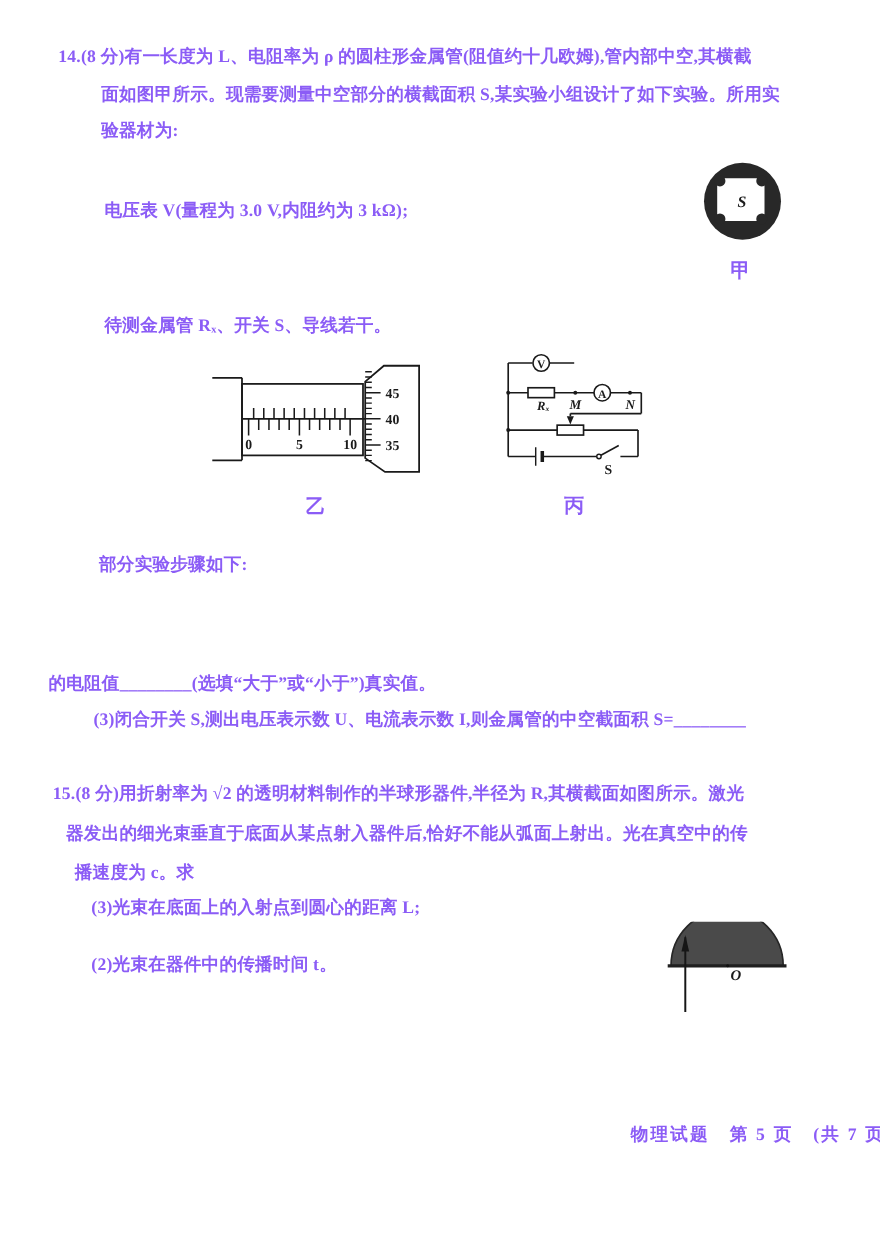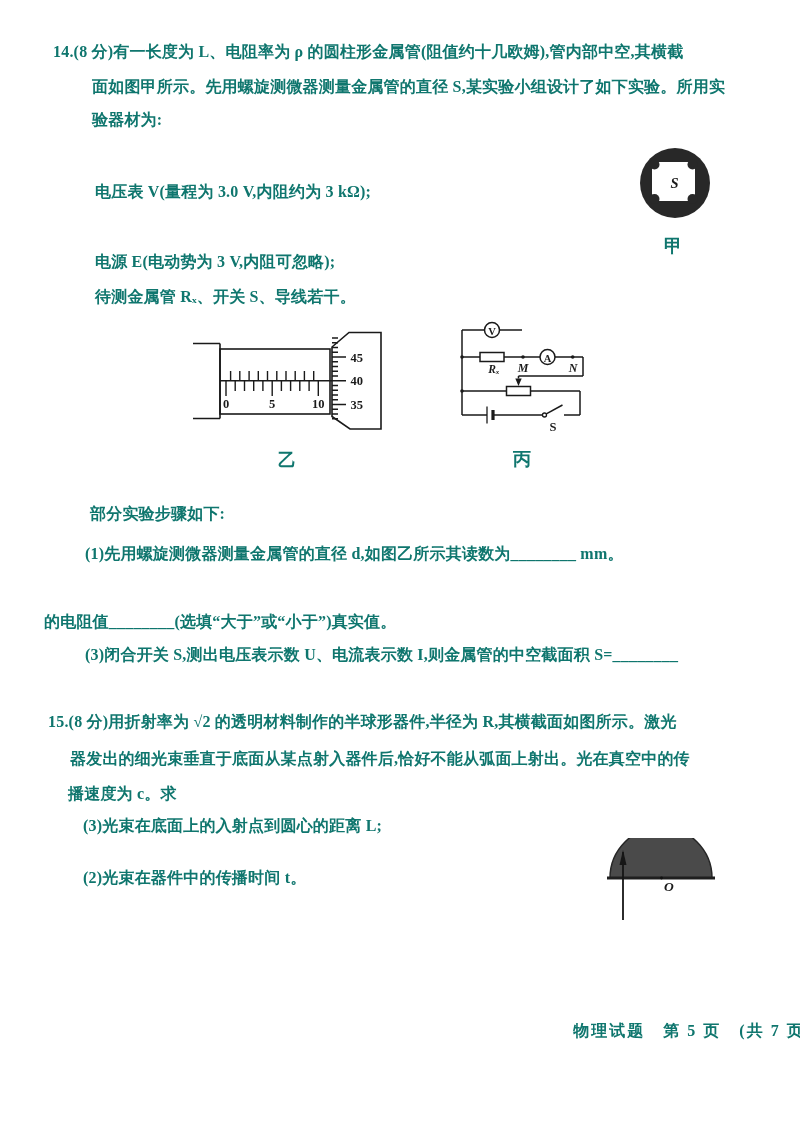--- a/index.html
+++ b/index.html
@@ -1,38 +1,37 @@
 <!DOCTYPE html>
 <html><head>
 <meta charset="utf-8">
 <style>
   html,body{margin:0;padding:0;background:#ffffff;}
   .page{
     position:relative;width:800px;height:1132px;background:#ffffff;
     font-family:"Liberation Serif","DejaVu Serif",serif;
-    color:#0f766e;font-weight:600;overflow:hidden;
+    color:#8b5cf6;font-weight:600;overflow:hidden;
   }
   .tl{position:absolute;white-space:nowrap;font-size:16px;letter-spacing:.2px;line-height:20px;}
   .cap{position:absolute;white-space:nowrap;font-size:18px;font-weight:700;}
   .footer{position:absolute;left:0;top:1021px;width:800px;text-align:right;font-size:16px;letter-spacing:2px;margin-left:12px;}
   svg{position:absolute;display:block;}
   svg text{font-family:"Liberation Serif","DejaVu Serif",serif;font-weight:600;fill:#1b1b1b;}
   .it{font-style:italic;}
 </style>
 </head>
 <body>
 
 <div class="page">
 
   <div class="tl" style="left:53px;top:42px">14.(8 分)有一长度为 L、电阻率为 ρ 的圆柱形金属管(阻值约十几欧姆),管内部中空,其横截</div>
-  <div class="tl" style="left:92px;top:77px">面如图甲所示。先用螺旋测微器测量金属管的直径 S,某实验小组设计了如下实验。所用实</div>
+  <div class="tl" style="left:92px;top:77px">面如图甲所示。现需要测量中空部分的横截面积 S,某实验小组设计了如下实验。所用实</div>
   <div class="tl" style="left:92px;top:110px">验器材为:</div>
 
   <div class="tl" style="left:95px;top:182px">电压表 V(量程为 3.0 V,内阻约为 3 kΩ);</div>
-  <div class="tl" style="left:95px;top:252px">电源 E(电动势为 3 V,内阻可忽略);</div>
   <div class="tl" style="left:95px;top:287px">待测金属管 Rₓ、开关 S、导线若干。</div>
 
   <svg style="left:635px;top:143px" width="80" height="80" viewBox="0 0 80 80">
     <circle cx="40" cy="40" r="35" fill="#282828"></circle>
     <rect x="17" y="19" width="43" height="39" rx="7" fill="#ffffff"></rect>
     <g fill="#282828">
       <circle cx="19.5" cy="21.5" r="5"></circle>
       <circle cx="57.5" cy="21.5" r="5"></circle>
       <circle cx="19.5" cy="56" r="5"></circle>
       <circle cx="57.5" cy="56" r="5"></circle>
@@ -102,26 +101,25 @@
     </g>
     <g>
       <circle cx="94.5" cy="102" r="2" stroke="#1a1a1a" stroke-width="1.3" fill="#fff"></circle>
       <path d="M96.3 100.8 L112.5 92" stroke="#1a1a1a" stroke-width="1.5"></path>
     </g>
     <text x="103" y="118" text-anchor="middle" font-size="12.5">S</text>
   </svg>
   <div class="cap" style="left:513px;top:447px">丙</div>
 
   <div class="tl" style="left:90px;top:504px">部分实验步骤如下:</div>
-  <div class="tl" style="left:85px;top:544px">(1)先用螺旋测微器测量金属管的直径 d,如图乙所示其读数为________ mm。</div>
   <div class="tl" style="left:44px;top:612px">的电阻值________(选填“大于”或“小于”)真实值。</div>
   <div class="tl" style="left:85px;top:645px">(3)闭合开关 S,测出电压表示数 U、电流表示数 I,则金属管的中空截面积 S=________</div>
 
   <div class="tl" style="left:48px;top:712px">15.(8 分)用折射率为 √2 的透明材料制作的半球形器件,半径为 R,其横截面如图所示。激光</div>
-  <div class="tl" style="left:70px;top:749px">器发出的细光束垂直于底面从某点射入器件后,恰好不能从弧面上射出。光在真空中的传</div>
+  <div class="tl" style="left:60px;top:749px">器发出的细光束垂直于底面从某点射入器件后,恰好不能从弧面上射出。光在真空中的传</div>
   <div class="tl" style="left:68px;top:784px">播速度为 c。求</div>
   <div class="tl" style="left:83px;top:816px">(3)光束在底面上的入射点到圆心的距离 L;</div>
   <div class="tl" style="left:83px;top:868px">(2)光束在器件中的传播时间 t。</div>
 
   <svg style="left:598px;top:838px" width="125" height="96" viewBox="0 0 125 96">
     <path d="M12 40 A51 51 0 0 1 114 40 Z" fill="#4a4a4a" stroke="#262626" stroke-width="1.5"></path>
     <path d="M9 40 H117" stroke="#1f1f1f" stroke-width="3"></path>
     <circle cx="63.5" cy="40" r="1.4" fill="#111"></circle>
     <g>
       <path d="M25 82 V14" stroke="#161616" stroke-width="1.8"></path>

